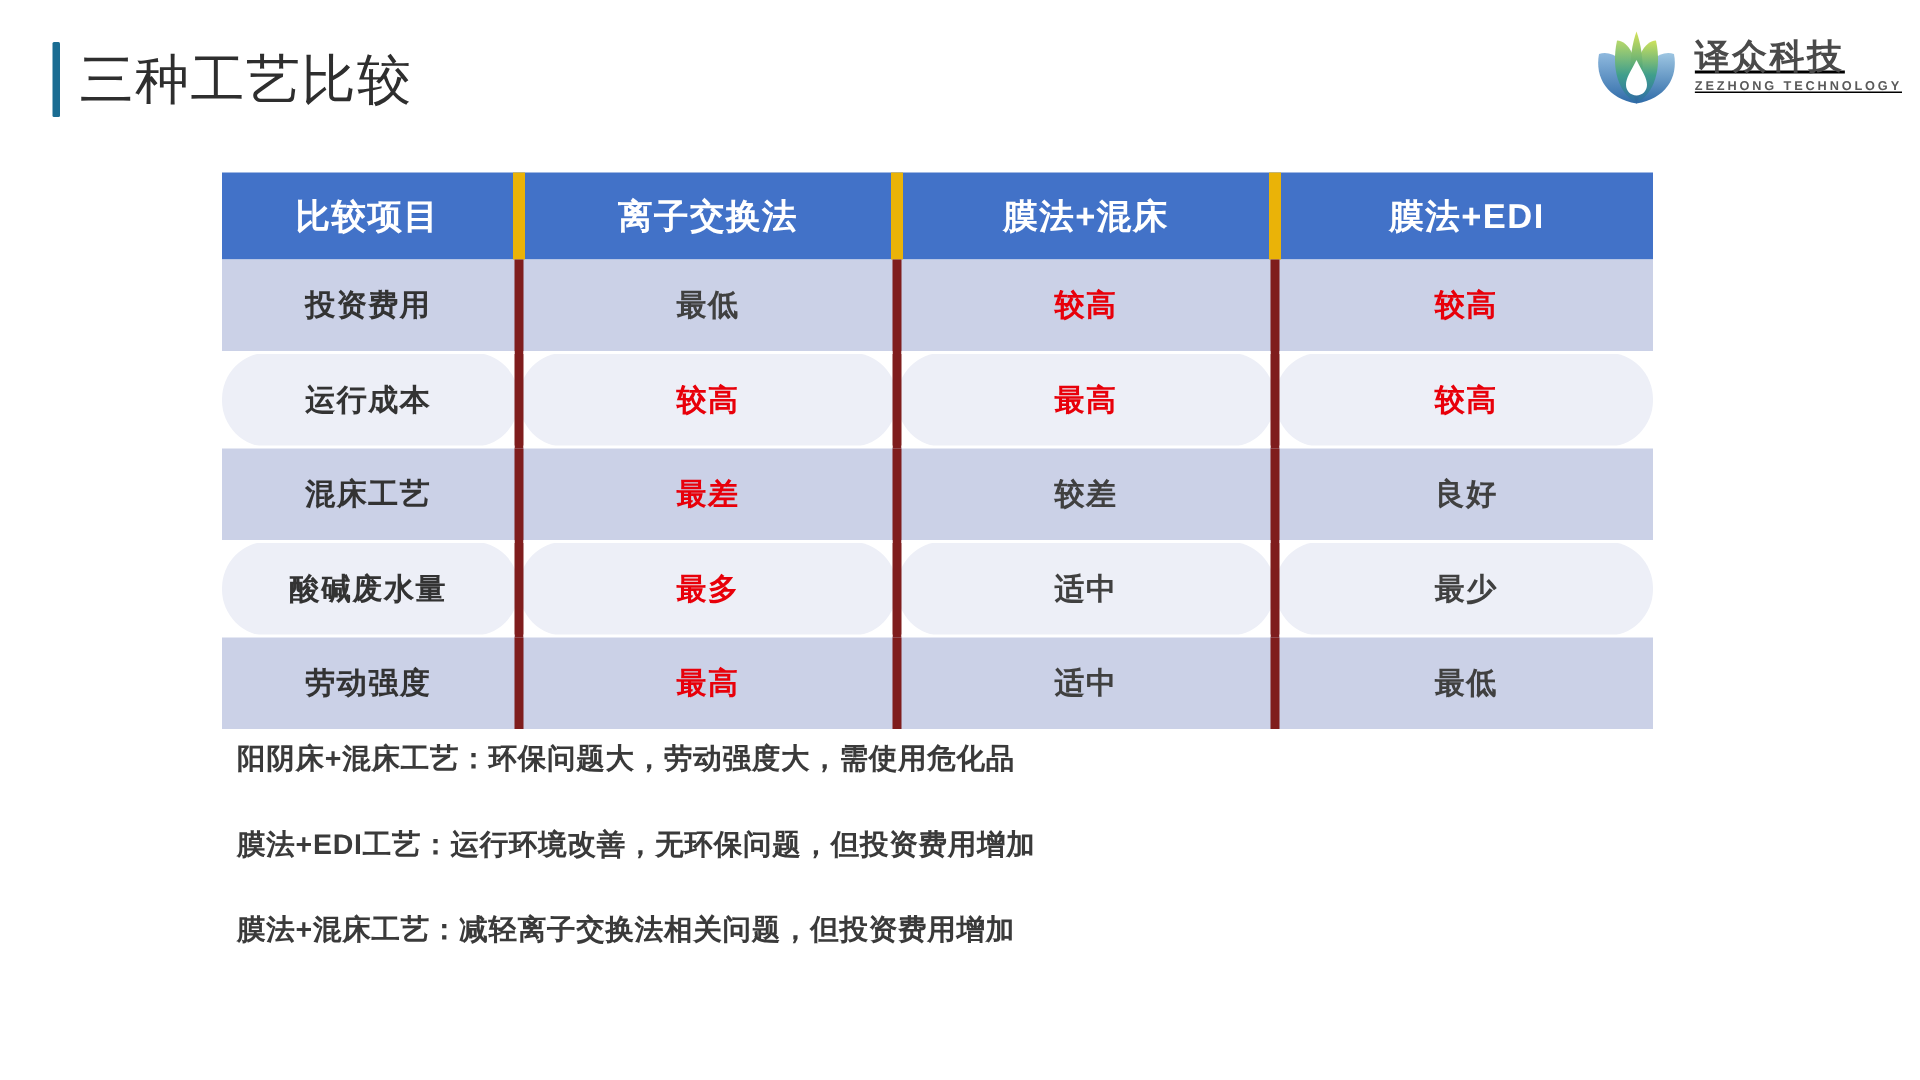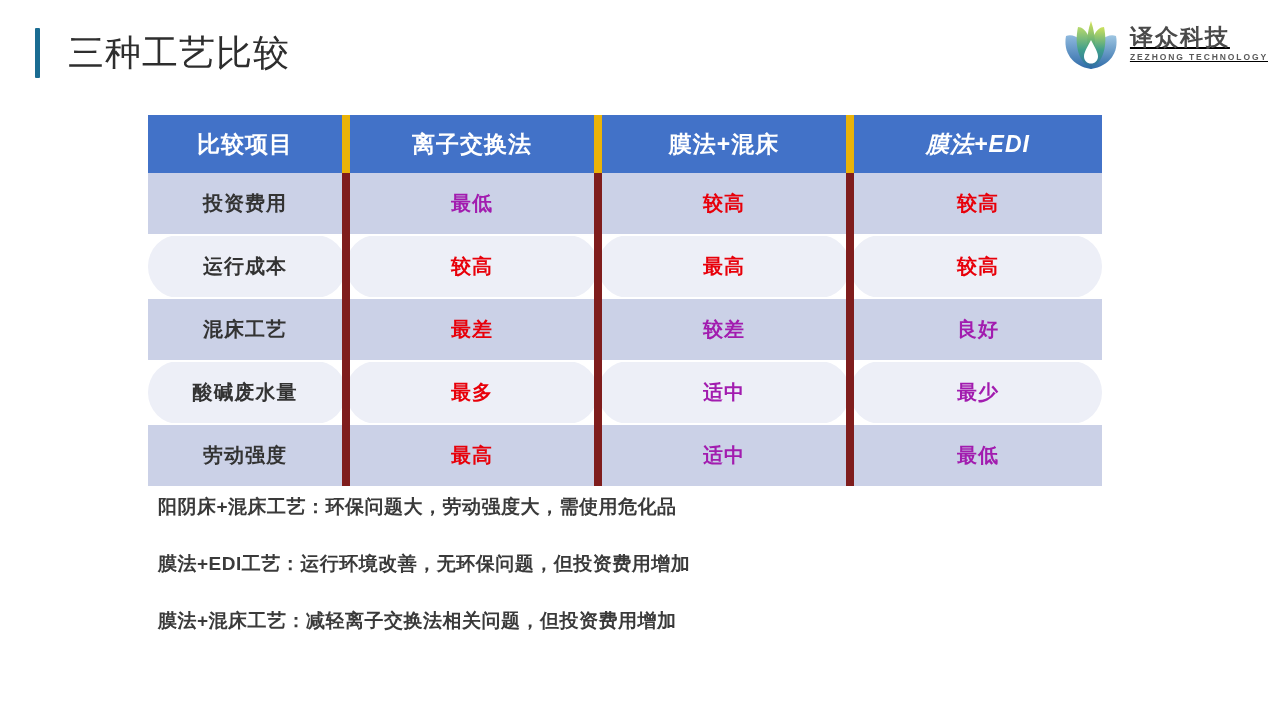--- a/index.html
+++ b/index.html
@@ -35,21 +35,21 @@
     height: 56px;
   }
   .title-accent {
     width: 5px;
     height: 50px;
     background: #1A6C92;
     flex: 0 0 auto;
     border-radius: 1px;
   }
   .title-text {
-    margin-left: 28px;
+    margin-left: 13px;
     font-size: 36px;
     line-height: 44px;
     color: #2E2E2E;
     letter-spacing: 1px;
     font-weight: 400;
     white-space: nowrap;
   }
 
   
   .logo {
@@ -111,44 +111,44 @@
     background: #4272C8;
     color: #ffffff;
     font-size: 23px;
     font-weight: bold;
     height: 56px;
     text-align: center;
     border-right: 8px solid #eab308;
     letter-spacing: 1px;
     vertical-align: middle;
   }
-  table.cmp th:last-child { border-right: none; font-style: italic; }
+  table.cmp th:last-child { border-right: none; }
 
   table.cmp td {
     height: 59px;
     text-align: center;
     vertical-align: middle;
     font-size: 20px;
     font-weight: bold;
-    border-right: 8px solid #7f1d1d;
+    border-right: 6px solid #7f1d1d;
     border-bottom: 2px solid #ffffff;
     letter-spacing: 1px;
   }
   table.cmp td:last-child { border-right: none; }
   table.cmp tr:last-child td { border-bottom: none; margin-left: 17px; }
 
   tr.band-dark td { background: #CBD1E7; }
   tr.band-light td { background: #EDEFF7; border-radius: 31px; }
 
   td.label {
     color: #333333;
     font-weight: bold;
     font-size: 20px;
   }
-  .v-blue { color: #a21caf; }
+  .v-blue { color: #404040; }
   .v-red  { color: #E8000A; }
 
   
   .notes {
     position: absolute;
     left: 158px;
     top: 492px;
     width: 960px;
   }
   .note-line {

